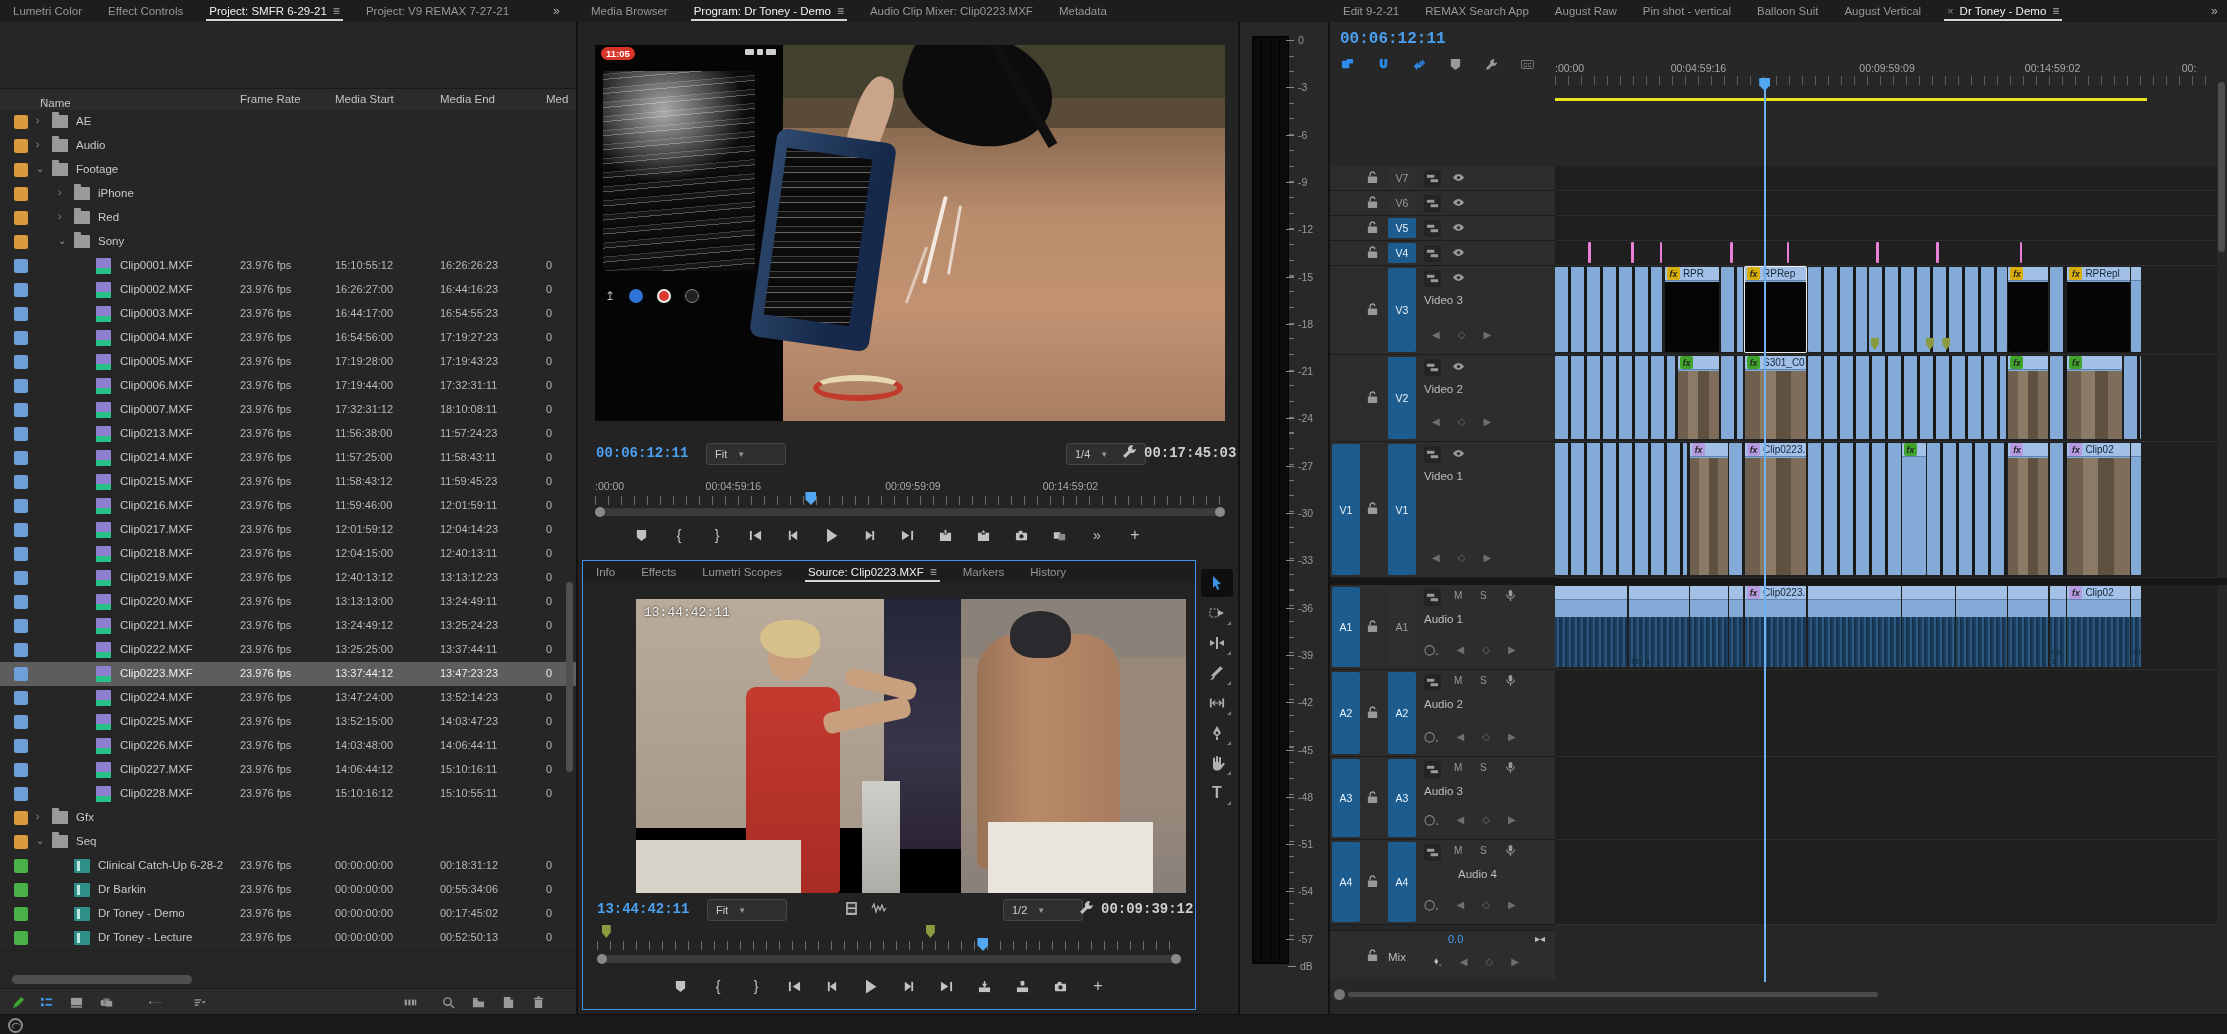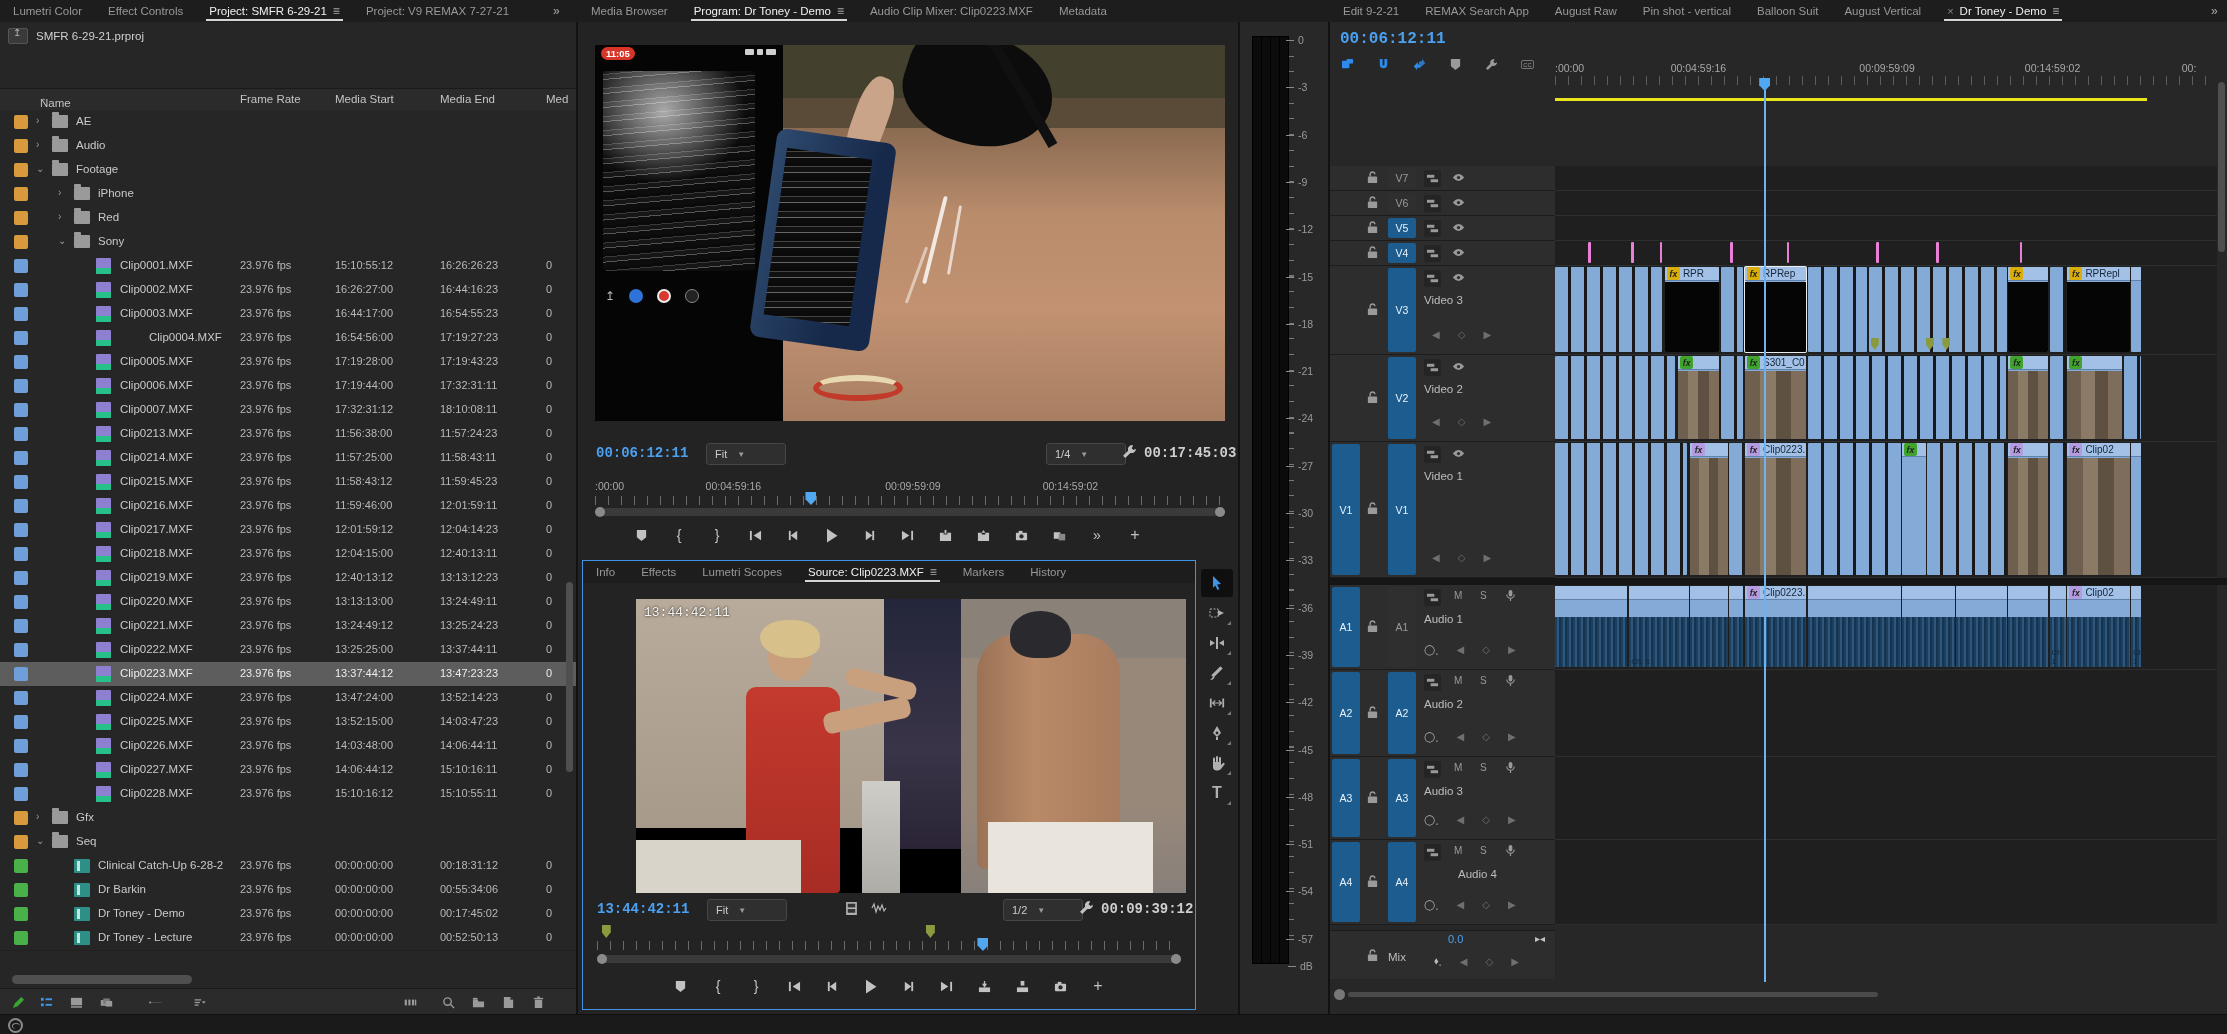--- a/index.html
+++ b/index.html
@@ -175,24 +175,20 @@
         <div class="tab active">
           <span class="close-glyph">×</span>
           <span>Dr Toney - Demo</span>
           <span class="menu-glyph">≡</span>
         </div>
       </div>
     <div class="overflow-btn" style="left:2203px;">»</div>
   </div>
 
   <div class="panel" id="project">
-    <div class="proj-head">
-      <span class="bin-icon"></span>
-      <span style="color:#d0d0d0;font-size:11.5px;">SMFR 6-29-21.prproj</span>
-    </div>
     <div class="proj-cols">
       <span style="left:40px;">
           <span>Name</span> 
           <span style="font-size:9px;color:#999;">⌃</span>
         </span>
       <span style="left:240px;">Frame Rate</span>
       <span style="left:335px;">Media Start</span>
       <span style="left:440px;">Media End</span>
       <span style="left:546px;">Med</span>
     </div>
@@ -256,21 +252,21 @@
           <div class="clip-ic" style="left: 96px;"></div>
           <div class="nm" style="left: 120px;">Clip0003.MXF</div>
           <div class="c1">23.976 fps</div>
           <div class="c2">16:44:17:00</div>
           <div class="c3">16:54:55:23</div>
           <div class="c4">0</div>
         </div>
         <div class="prow" style="top: 216px;">
           <div class="chip" style="background: rgb(111, 159, 216);"></div>
           <div class="clip-ic" style="left: 96px;"></div>
-          <div class="nm" style="left: 120px; margin-left: 29px;">Clip0004.MXF</div>
+          <div class="nm" style="left: 120px;">Clip0004.MXF</div>
           <div class="c1">23.976 fps</div>
           <div class="c2">16:54:56:00</div>
           <div class="c3">17:19:27:23</div>
           <div class="c4">0</div>
         </div>
         <div class="prow" style="top: 240px;">
           <div class="chip" style="background: rgb(111, 159, 216);"></div>
           <div class="clip-ic" style="left: 96px;"></div>
           <div class="nm" style="left: 120px;">Clip0005.MXF</div>
           <div class="c1">23.976 fps</div>
@@ -606,21 +602,21 @@
         </div>
         <div class="scene-abs" style="left:6px;top:2px;height:13px;padding:0 5px;background:#d8352a;border-radius:7px;color:#fff;font-size:9.5px;display:flex;align-items:center;font-weight:bold;">11:05</div>
       </div>
 
       <div class="abs" style="left:0;top:418px;width:660px;height:28px;">
         <span class="tc-blue abs" style="left:18px;top:5px;">00:06:12:11</span>
         <div class="dd abs" style="left:128px;top:3px;width:62px;">
             <span>Fit</span>
             <span class="caret">▼</span>
           </div>
-        <div class="dd abs" style="left:468px;top:3px;width:62px;text-align:right;">
+        <div class="dd abs" style="left:488px;top:3px;width:62px;text-align:right;">
             <span>1/4</span>
             <span class="caret">▼</span>
           </div>
         <span class="abs" style="left:544px;top:4px;"><svg width="15" height="15" viewBox="0 0 14 14">
               <path fill="#c2c2c2" d="M9.5 1a4 4 0 0 0-3.8 5.2L1 11l2 2 4.8-4.7A4 4 0 0 0 13 4.5l-2.3 1.2L9 4l1.3-2.4z"></path>
             </svg></span>
         <span class="tc-gray abs" style="left:566px;top:5px;">00:17:45:03</span>
       </div>
 
       <div class="abs" style="left:17px;top:458px;width:630px;height:34px;">

